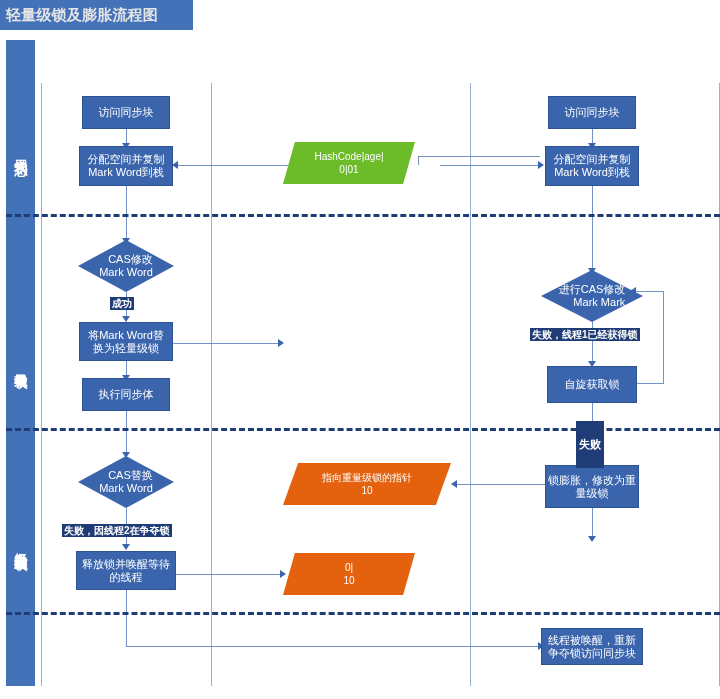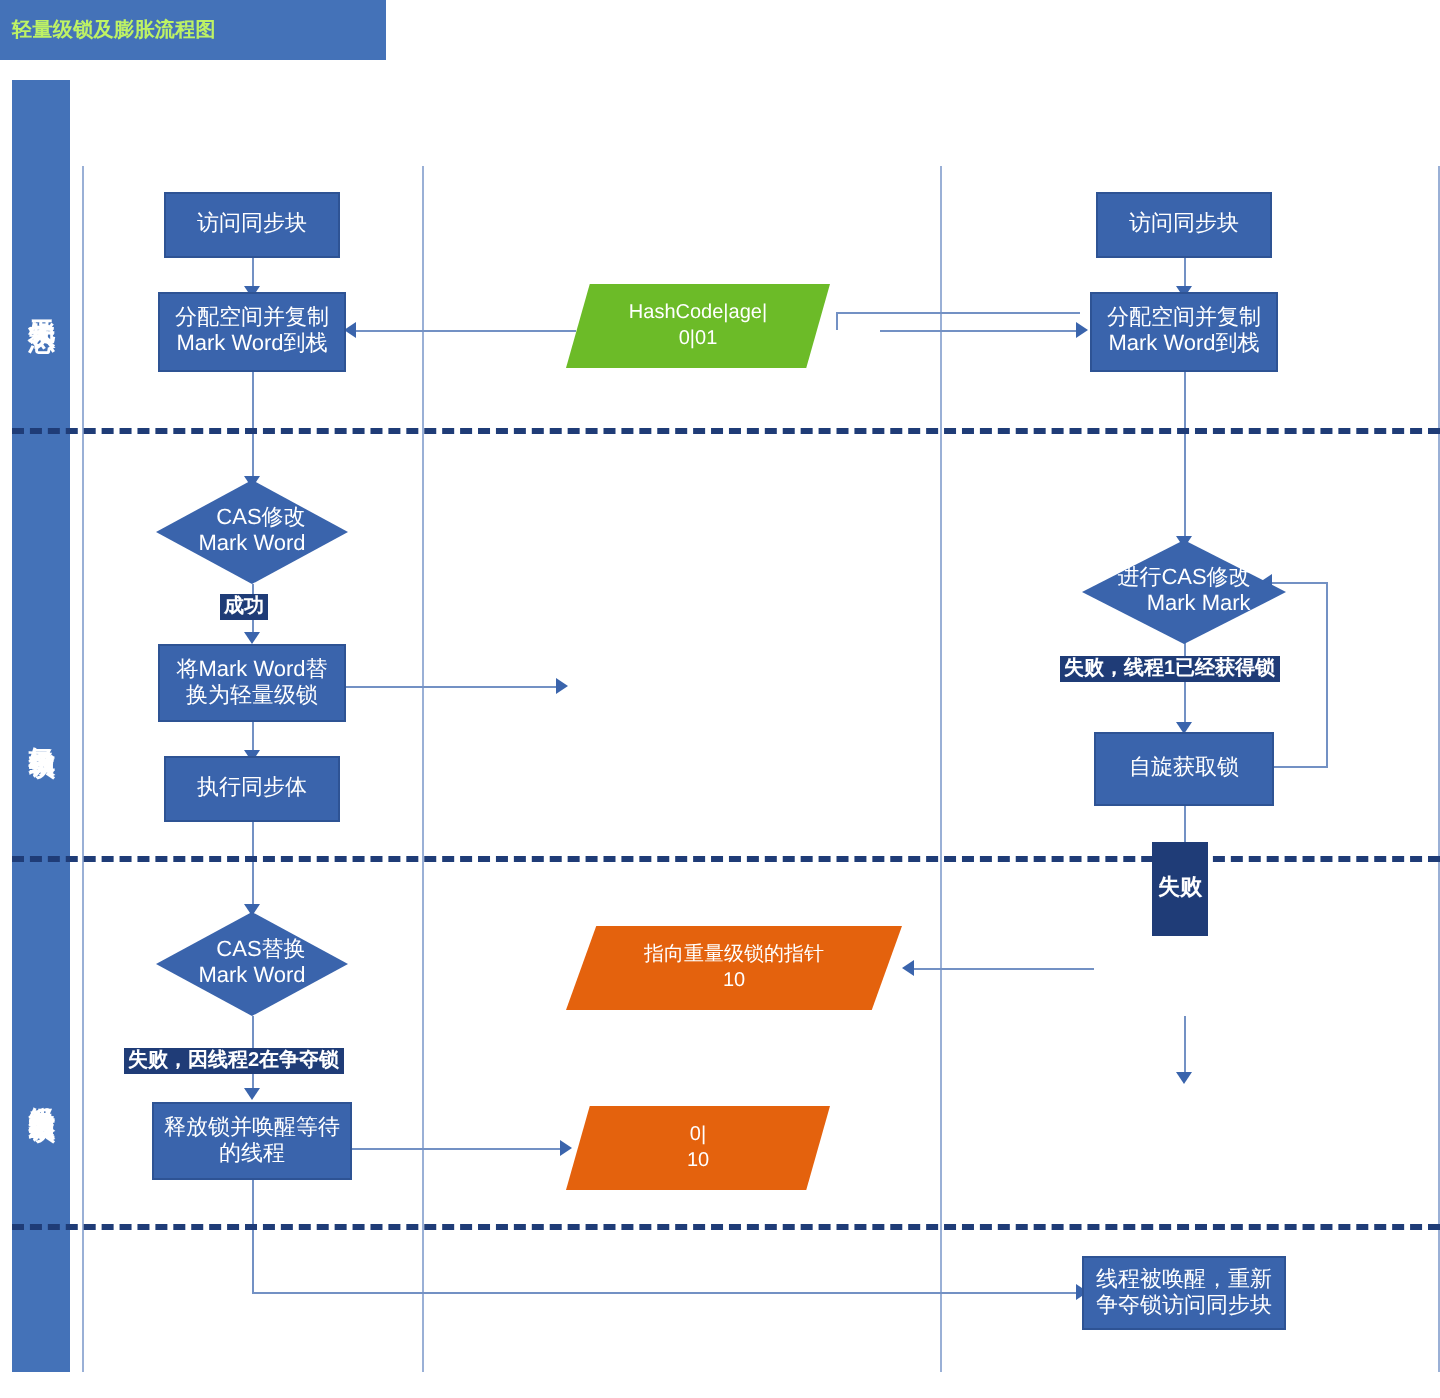--- a/index.html
+++ b/index.html
@@ -18,22 +18,22 @@
   
   .title-bar {
     position: absolute;
     left: 0; top: 0;
     width: 193px; height: 30px;
     background: #4472b8;
     display: flex; align-items: center;
     padding-left: 6px;
   }
   .title-bar .title-text {
-    color: #bef264;
-    font-size: 10px;
+    color: #e5e5e5;
+    font-size: 15px;
     font-weight: bold;
     letter-spacing: 0.2px;
     white-space: nowrap;
   }
 
   
   .side-band {
     position: absolute;
     left: 6px; top: 40px;
     width: 29px; height: 646px;
@@ -367,20 +367,24 @@
   <div class="node node-diamond" style="left:541px; top:270px; width:102px; height:52px;">
     <div class="dia-shape"></div>
     <span class="dia-label">进行CAS修改
 Mark Mark</span>
   </div>
 
   <div class="node node-rect" style="left:547px; top:366px; width:90px; height:37px;">
     <span>自旋获取锁</span>
   </div>
 
+  <div class="node node-rect" style="left:545px; top:465px; width:94px; height:43px;">
+    <span>锁膨胀，修改为重
+量级锁</span>
+  </div>
 
 
   <div class="node node-rect" style="left:541px; top:628px; width:102px; height:37px;">
     <span>线程被唤醒，重新
 争夺锁访问同步块</span>
   </div>
 
   <div class="divider div-1"></div>
   <div class="divider div-2"></div>
   <div class="divider div-3"></div>

